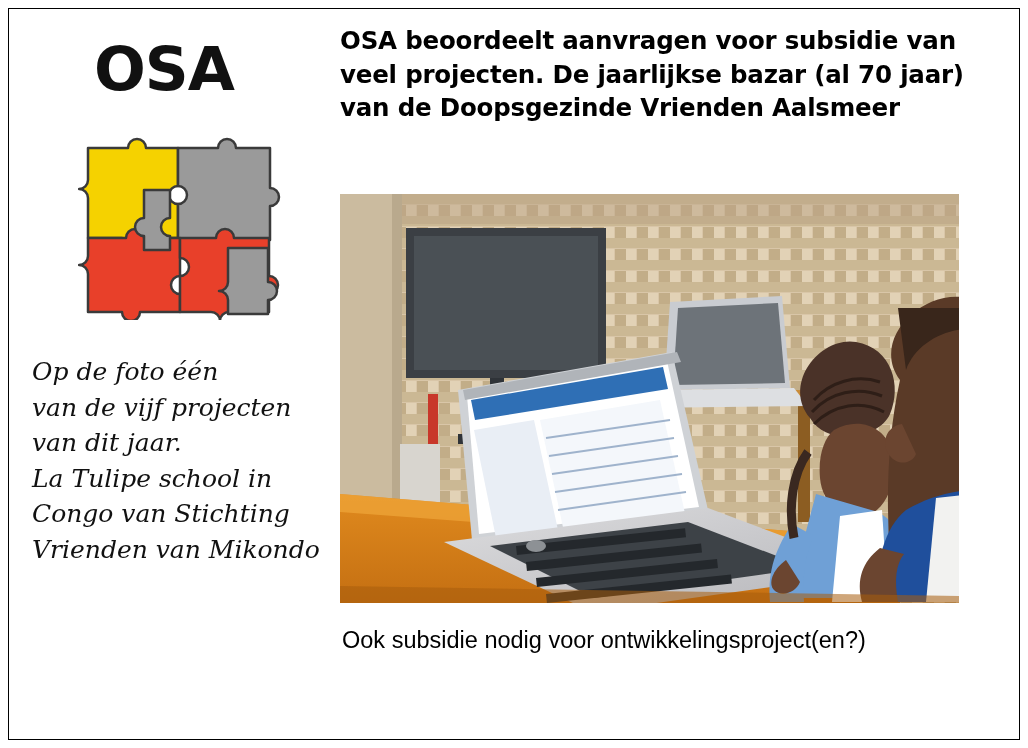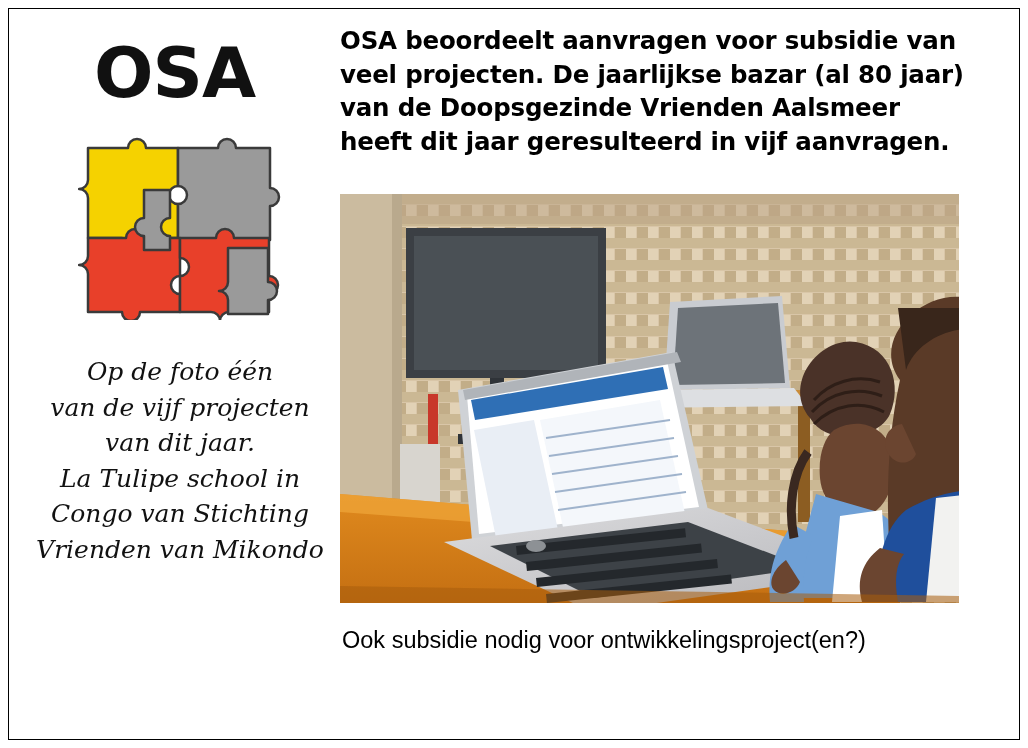--- a/index.html
+++ b/index.html
@@ -38,21 +38,21 @@
     position: relative;
     width: 280px;
     height: 300px;
   }
   .logo-text {
     position: absolute;
     left: 68px;
     top: 16px;
     font-family: "DejaVu Sans", sans-serif;
     font-weight: bold;
-    font-size: 70px;
+    font-size: 61px;
     letter-spacing: -1px;
     color: #111111;
     line-height: 1;
   }
   .puzzle {
     position: absolute;
     left: 52px;
     top: 108px;
     width: 212px;
     height: 190px;
@@ -63,21 +63,21 @@
     position: absolute;
     left: 6px;
     top: 332px;
     width: 296px;
     font-family: "DejaVu Serif", serif;
     font-style: italic;
     font-size: 25px;
     line-height: 1.42;
     color: #111111;
   }
-  .caption span { display: block; white-space: nowrap; text-align: center; }
+  .caption span { display: block; white-space: nowrap; }
 
   
   .right-col {
     position: absolute;
     left: 340px;
     top: 24px;
     width: 660px;
   }
   .headline {
     font-family: "DejaVu Sans", sans-serif;
@@ -151,23 +151,22 @@
       <span>La Tulipe school in</span>
       <span>Congo van Stichting</span>
       <span>Vrienden van Mikondo</span>
     </div>
   </div>
 
   <div class="right-col">
 
     <div class="headline">
       <span>OSA beoordeelt aanvragen voor subsidie van</span>
-      <span>veel projecten. De jaarlijkse bazar (al 80 jaar)</span>
+      <span>veel projecten. De jaarlijkse bazar (al 70 jaar)</span>
       <span>van de Doopsgezinde Vrienden Aalsmeer</span>
-      <span>heeft dit jaar geresulteerd in vijf aanvragen.</span>
     </div>
 
     <div class="photo">
       <svg width="619" height="409" viewBox="0 0 619 409" xmlns="http://www.w3.org/2000/svg">
         <defs>
           <pattern id="wicker" width="22" height="22" patternUnits="userSpaceOnUse">
             <rect width="22" height="22" fill="#d9c6a8"></rect>
             <rect x="0" y="0" width="22" height="10" fill="#cbb894"></rect>
             <rect x="0" y="11" width="10" height="11" fill="#e2d2b6"></rect>
             <rect x="11" y="11" width="11" height="11" fill="#c2ad88"></rect>

